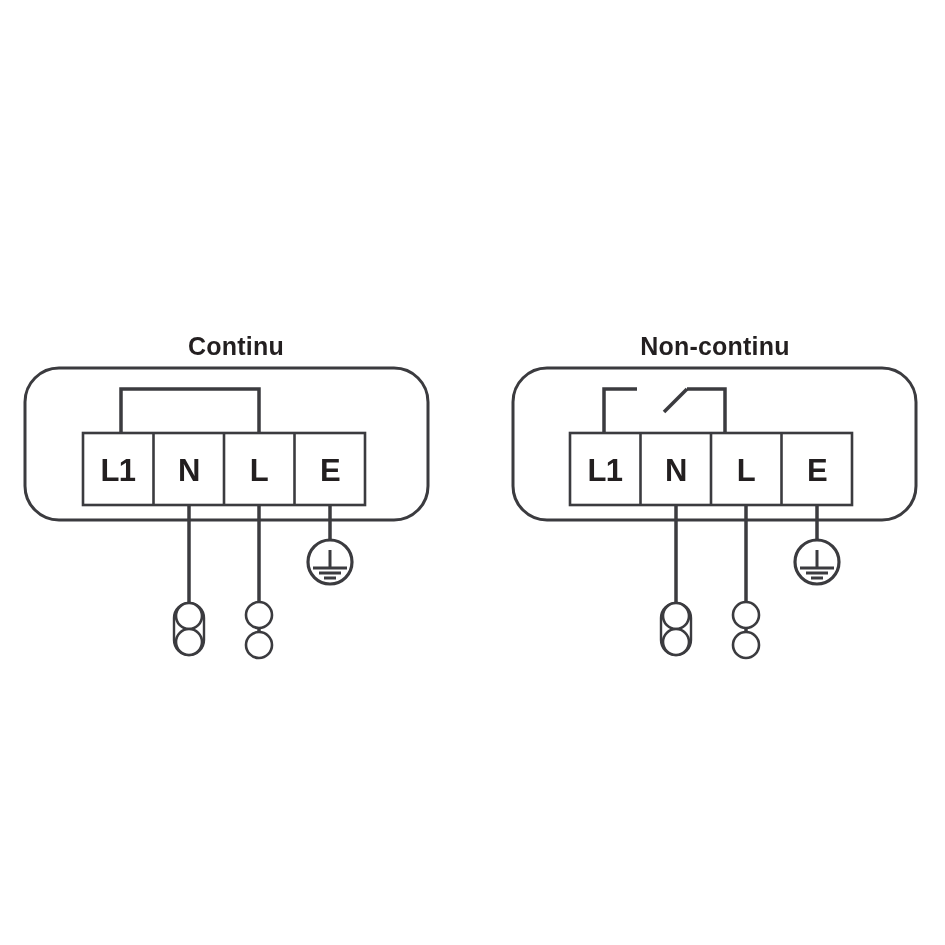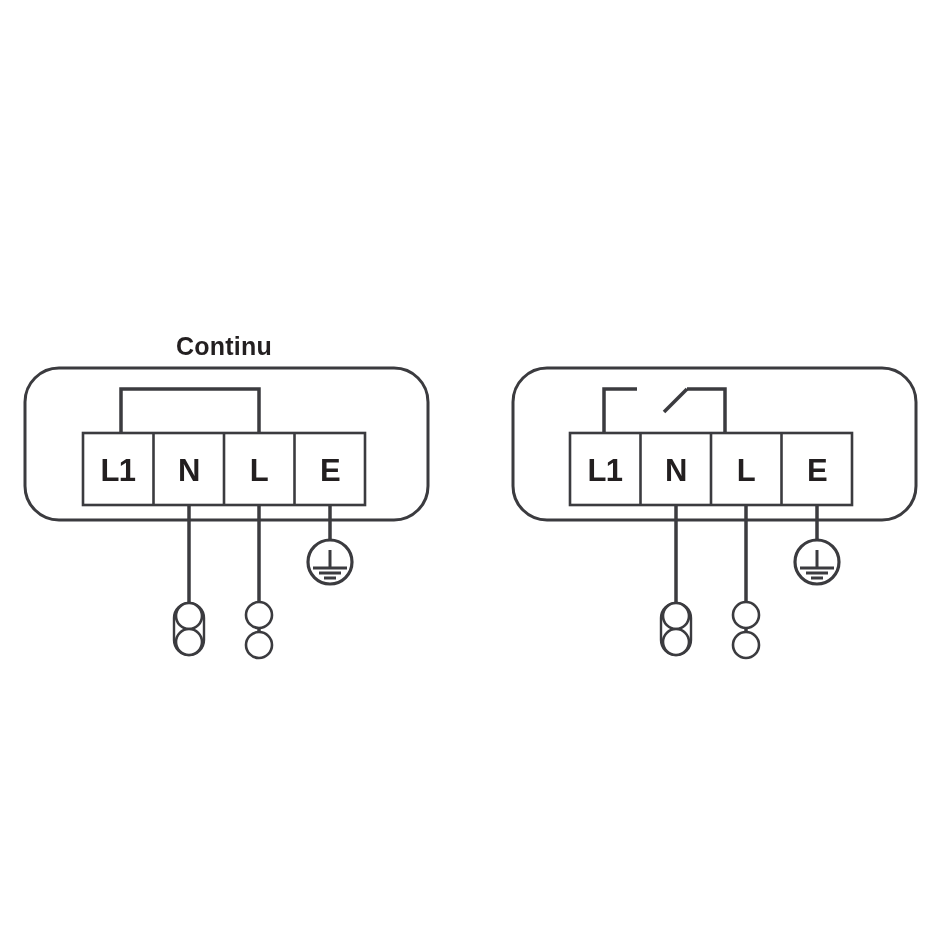--- a/index.html
+++ b/index.html
@@ -23,21 +23,21 @@
   .diagram-title {
     position: absolute;
     font-family: "Liberation Sans", sans-serif;
     font-size: 25px;
     font-weight: bold;
     color: #231f20;
     letter-spacing: 0.2px;
     white-space: nowrap;
     text-align: center;
   }
-  #title-left  { left: 4px;   top: 332px; width: 440px; }
+  #title-left  { left: 16px;   top: 332px; width: 440px; }
   #title-right { left: 495px; top: 332px; width: 440px; }
 
   svg.diagram-svg {
     position: absolute;
     left: 0;
     top: 0;
     width: 945px;
     height: 945px;
     overflow: visible;
   }
@@ -51,20 +51,21 @@
     letter-spacing: -0.5px;
   }
 </style>
 </head>
 <body>
 
 <div id="canvas">
 
   <div class="diagram-title" id="title-left">Continu</div>
 
+  <div class="diagram-title" id="title-right">Non-continu</div>
 
   <svg class="diagram-svg" viewBox="0 0 945 945" xmlns="http://www.w3.org/2000/svg">
 
     <g id="group-continu">
 
       <rect class="enclosure" id="enclosure-continu" fill="none" stroke="#3b3b3f" stroke-width="3" x="25" y="368" width="403" height="152" rx="34" ry="34"></rect>
 
       <path id="link-continu" fill="none" stroke="#3b3b3f" stroke-width="3.5" stroke-linecap="butt" d="M 121 433 L 121 389 L 259 389 L 259 433"></path>
 
       <rect id="block-continu" fill="#ffffff" stroke="#3b3b3f" stroke-width="2.6" x="83" y="433" width="282" height="72"></rect>

